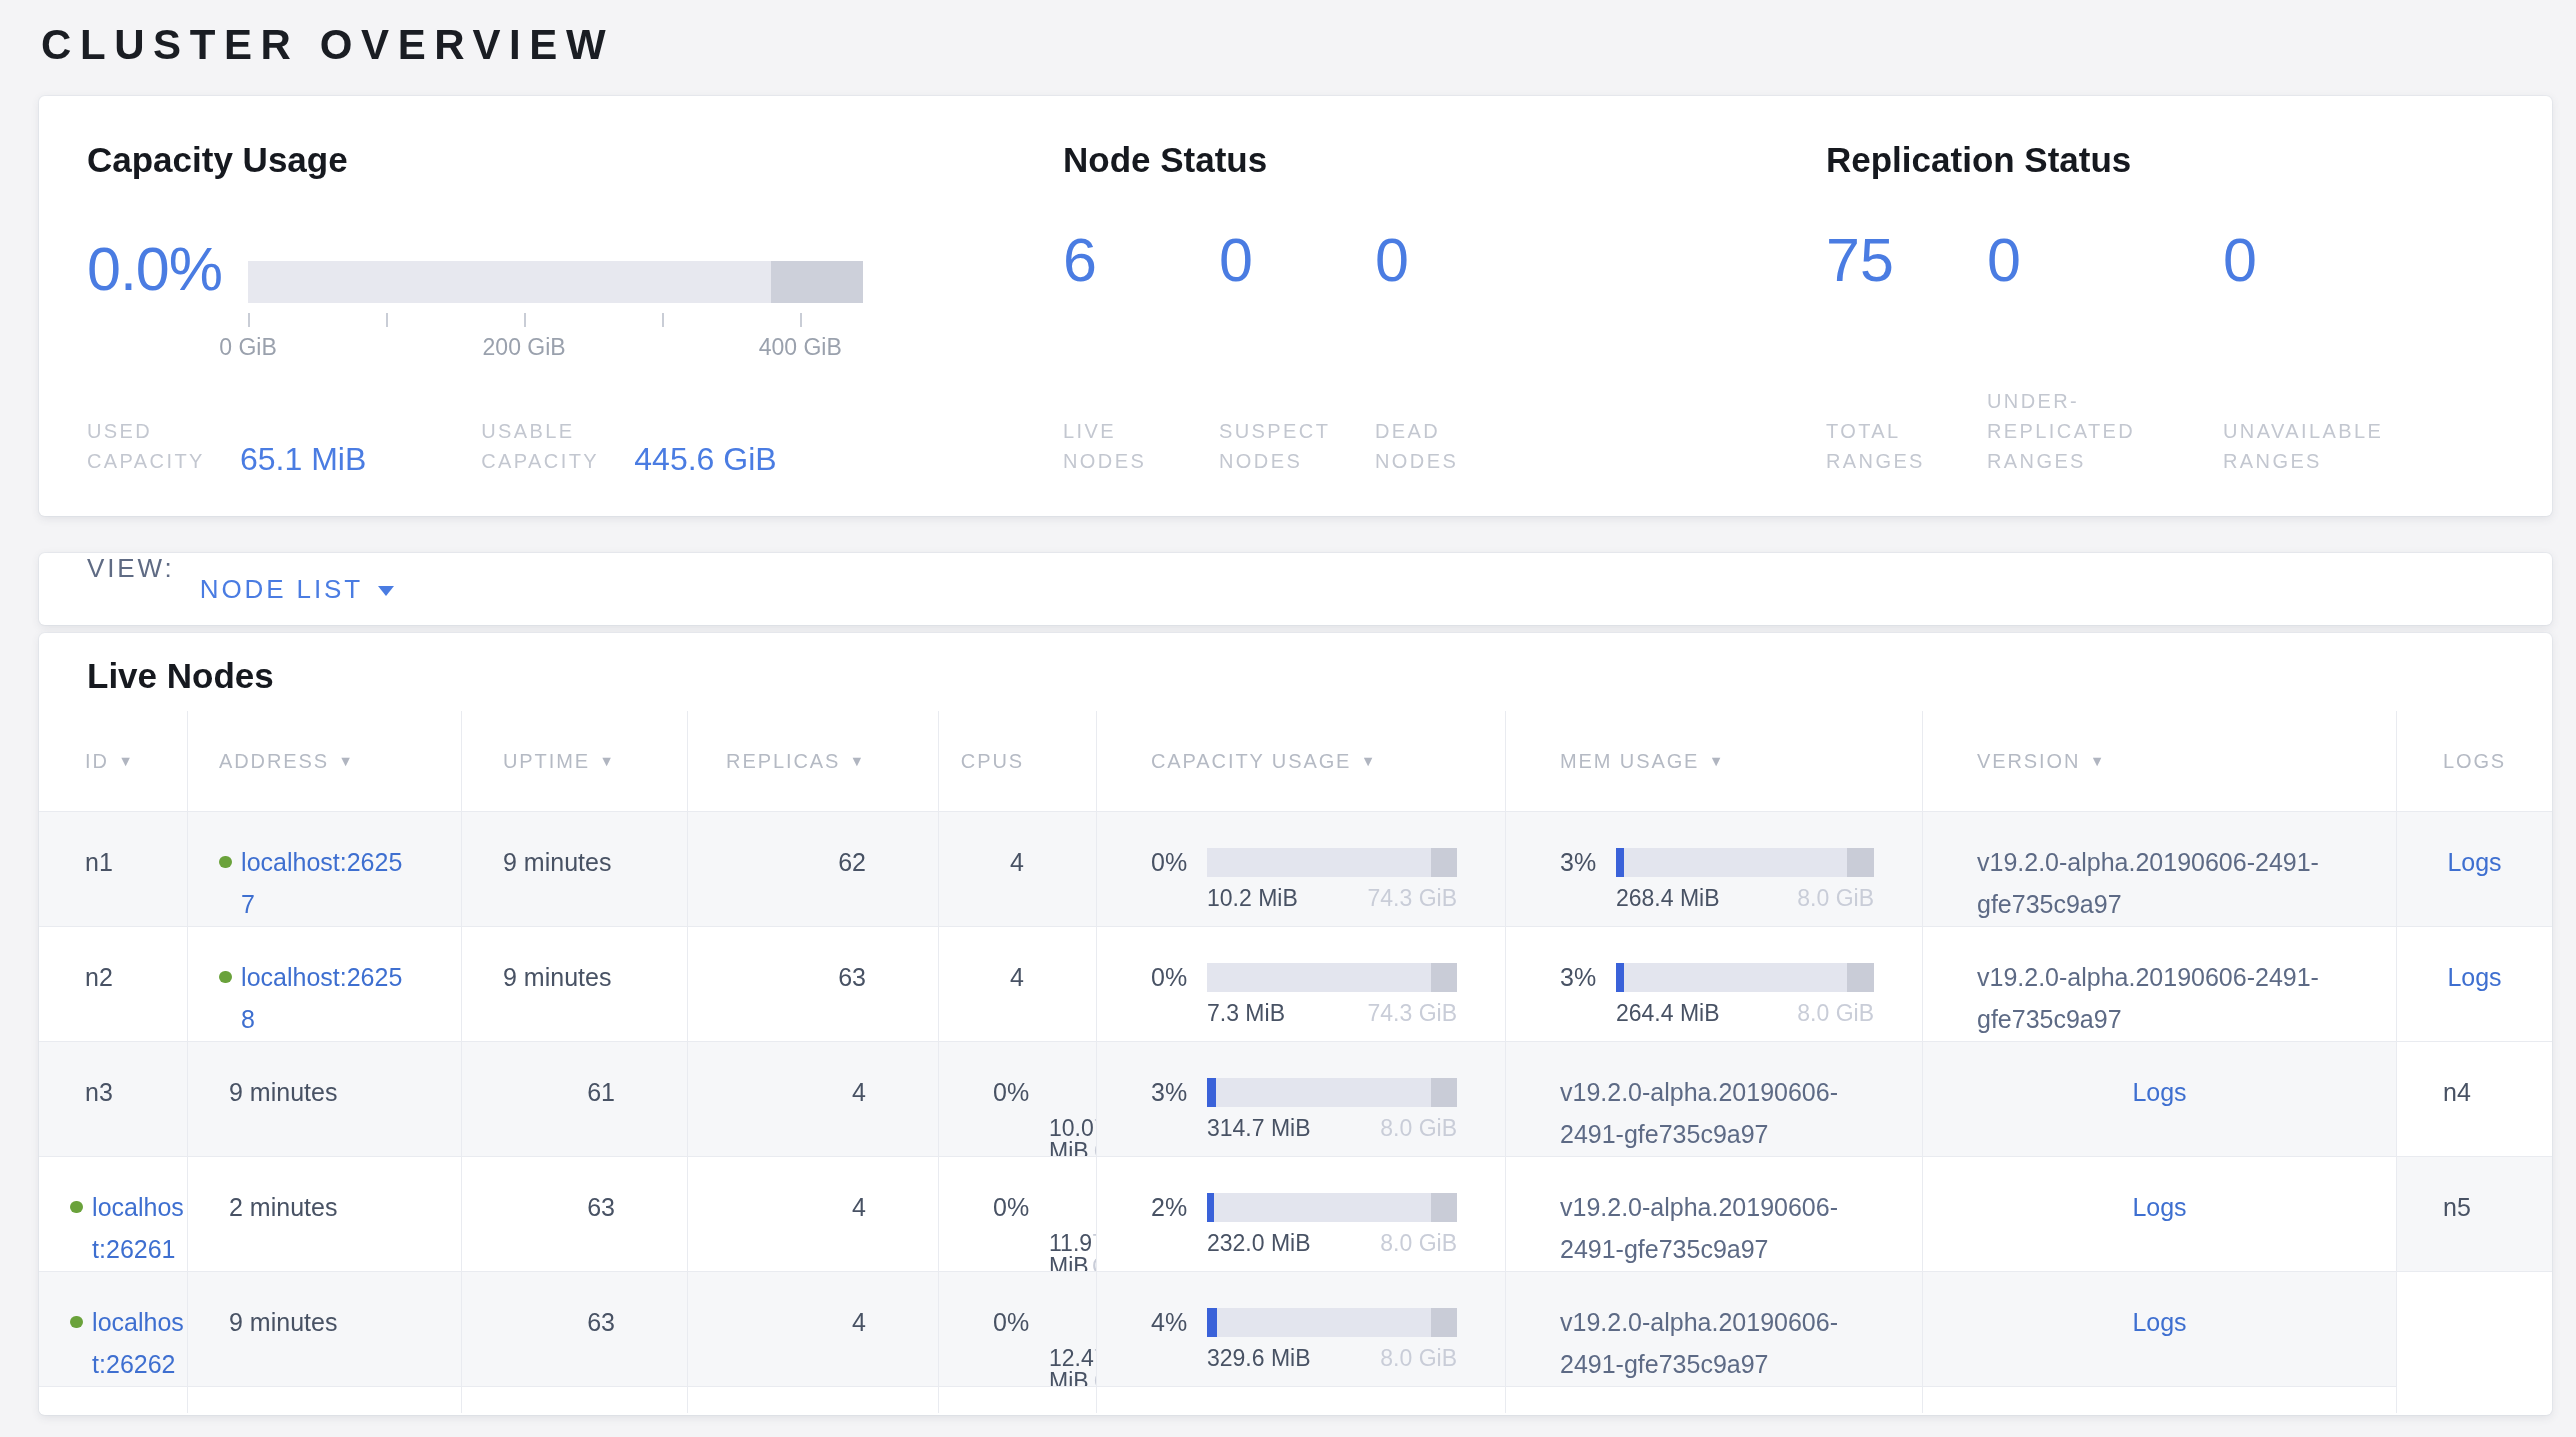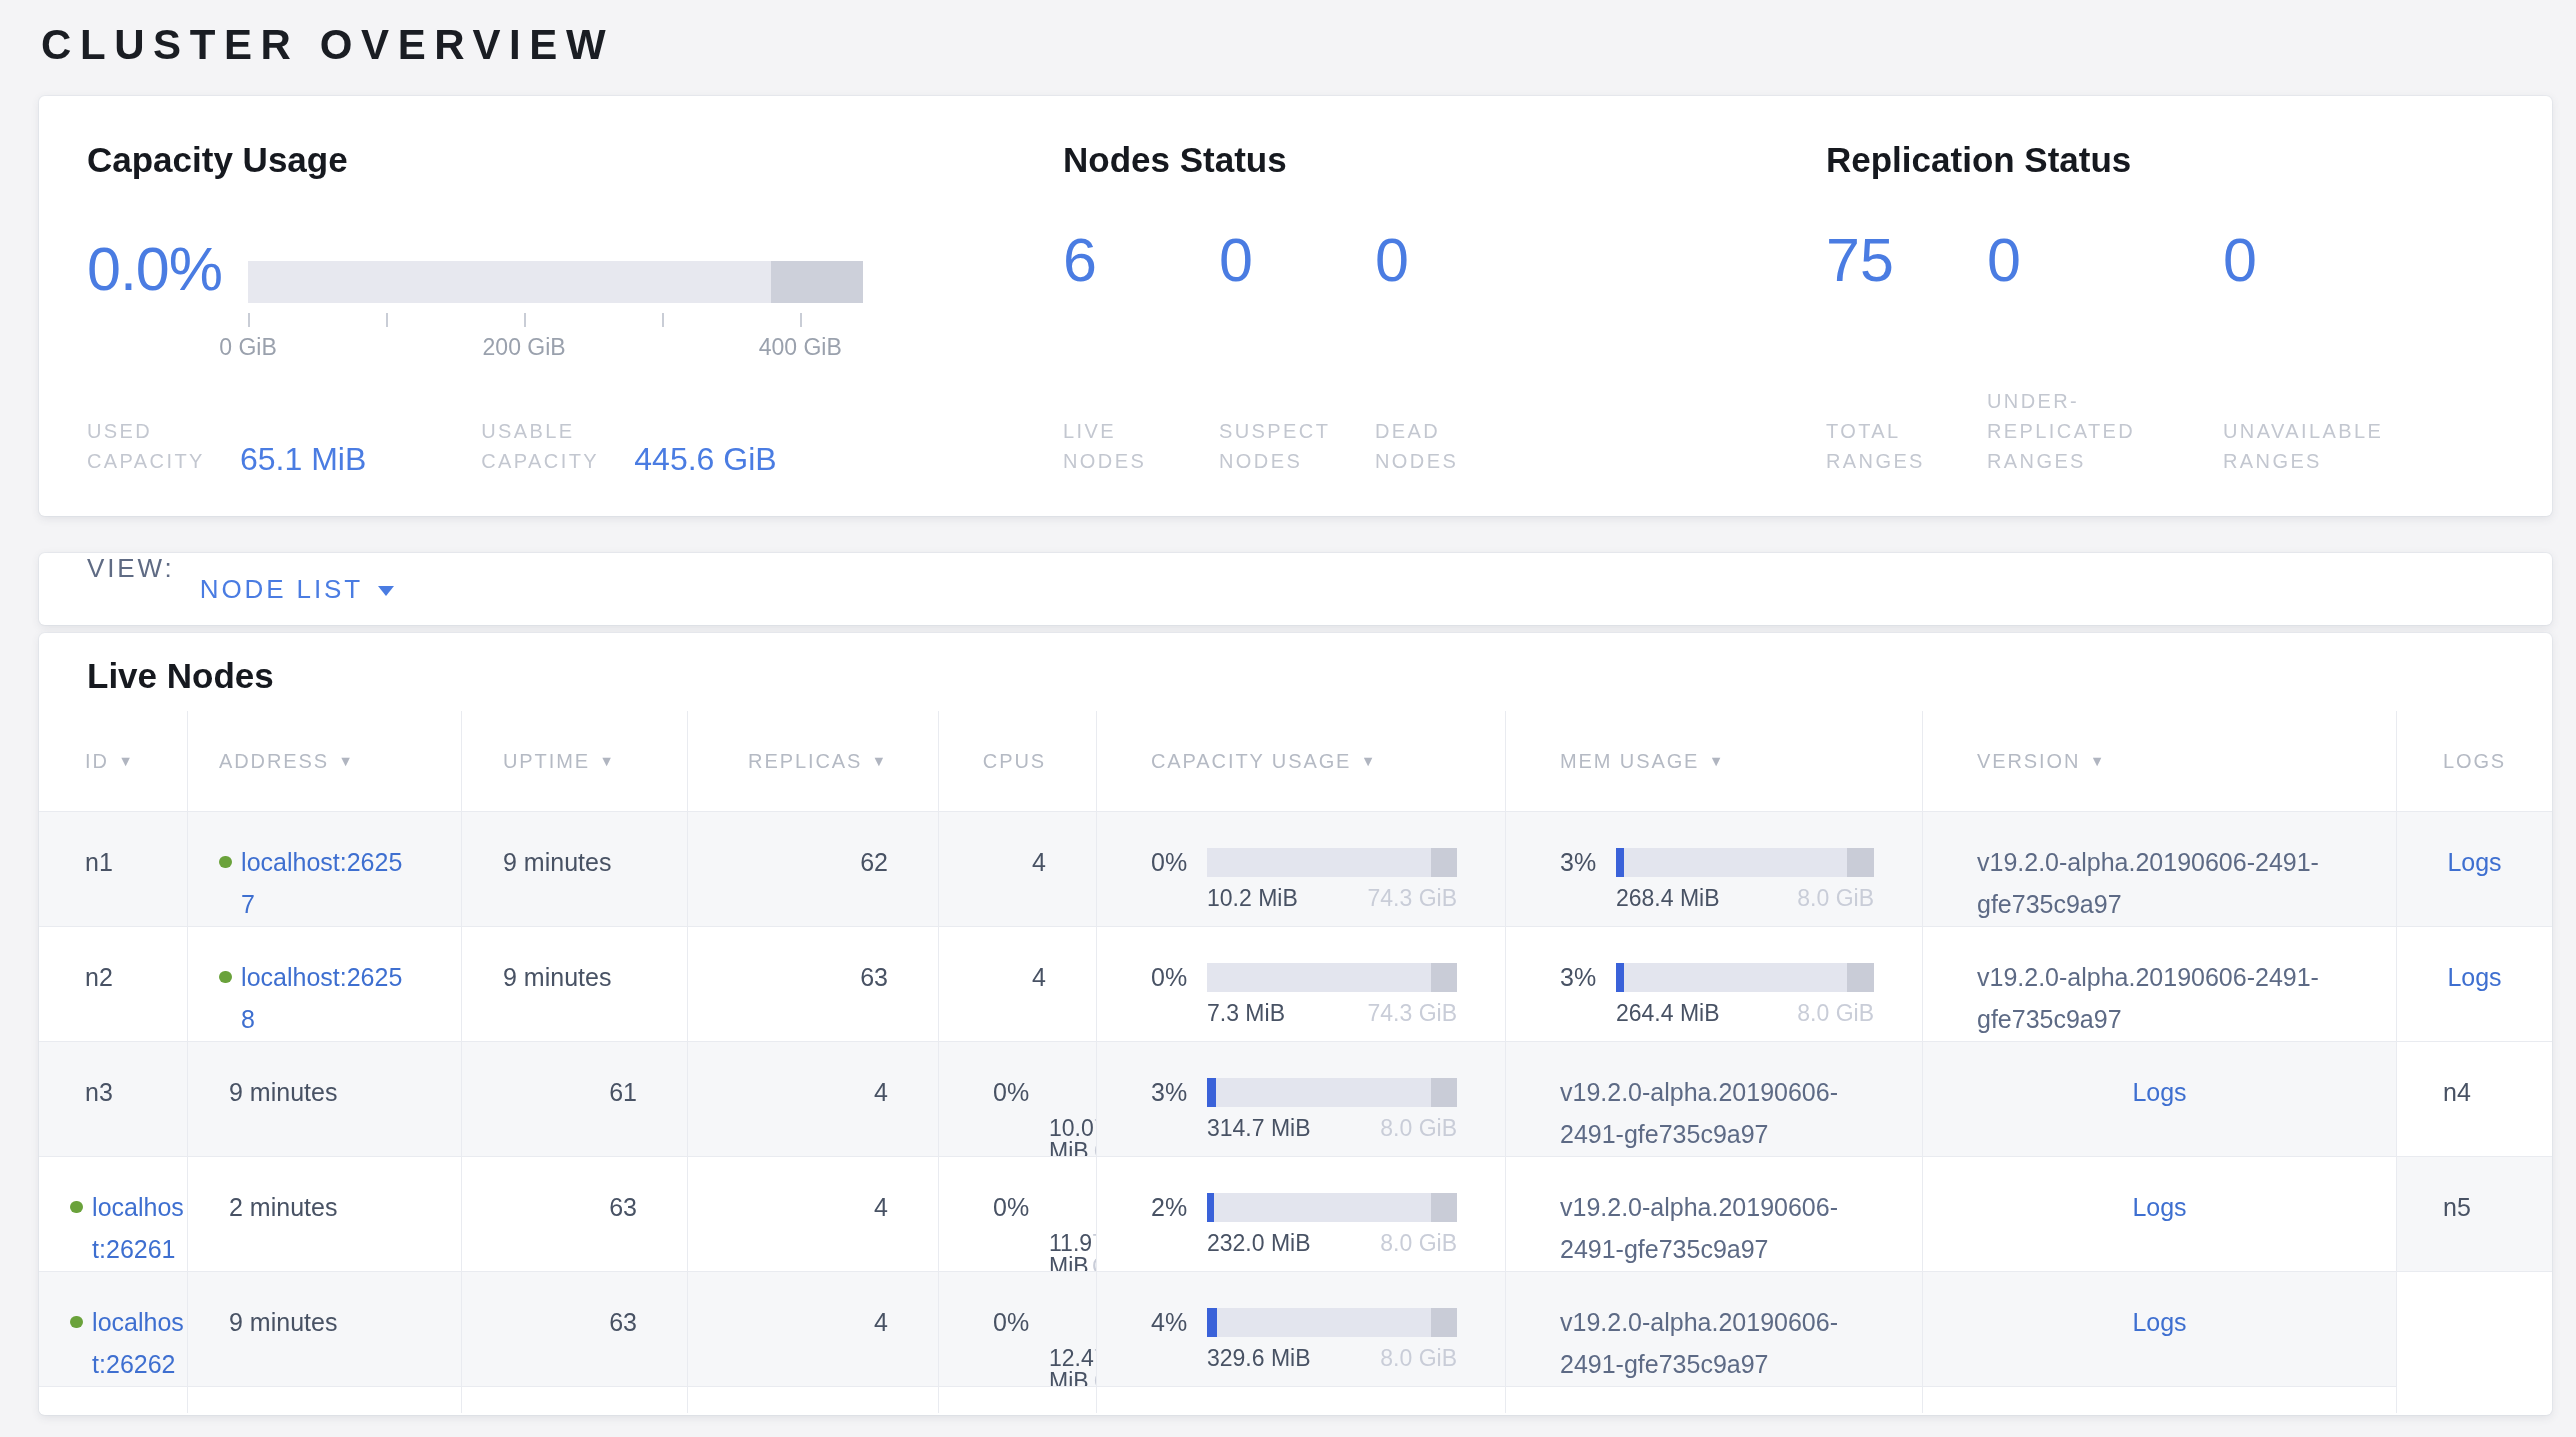--- a/index.html
+++ b/index.html
@@ -52,21 +52,21 @@
   .table-title{font-size:35px;font-weight:bold;color:#16191f;margin:23px 0 0 48px}
   .grid{margin-top:15.3px;display:grid;
     grid-template-columns:149px 274px 226px 251px 158px 409px 417px 474px 1fr}
   .cell{border-right:1px solid var(--border);font-size:25px;color:var(--dark);
     line-height:42px;padding-top:29px;overflow:hidden}
   .cell:nth-child(9n){border-right:none}
   .hcell{height:100px;display:flex;align-items:center;padding-top:0;
     font-size:20px;letter-spacing:1.9px;color:var(--hdr);white-space:nowrap}
   .arrow{font-size:14.4px;margin-left:9.6px;color:#b0b5c0}
   .c-id{padding-left:46px}.c-addr{padding-left:31px;}
-  .c-up{padding-left:41px}.c-right{text-align:right;padding-right:50px}
+  .c-up{padding-left:41px}.c-right{text-align:right;padding-right:72px}
   .h-right{justify-content:flex-end}
   .c-bar{padding-left:54px;padding-right:48px;padding-top:36px}
   .c-ver{padding-left:54px;padding-right:58px;color:var(--slate)}
   .c-logs{text-align:center}
   .h-logs{justify-content:center}
   .row-odd{background:#f6f7f9}
   .addr-wrap{display:flex;align-items:flex-start}
   .dot{width:12.5px;height:12.5px;border-radius:50%;background:var(--green);
     flex:0 0 12.5px;margin:14.4px 9.6px 0 0}
   a.link{color:var(--link);text-decoration:none;cursor:pointer}
@@ -114,21 +114,21 @@
             <div class="stat-label" style="max-width: 134px;">USED CAPACITY</div>
             <div class="stat-value">65.1 MiB</div>
           </div>
           <div class="cap-stat">
             <div class="stat-label" style="max-width: 134px;">USABLE CAPACITY</div>
             <div class="stat-value">445.6 GiB</div>
           </div>
         </div>
     </div>
     <div class="sec node-sec">
-      <h2>Nodes Status</h2>
+      <h2>Node Status</h2>
       <div class="stat-units" id="node-units">
           <div class="unit" style="width: 156px;">
             <div class="big">6</div>
             <div class="stat-label" style="max-width: 115px;">LIVE NODES</div>
           </div>
           <div class="unit" style="width: 156px;">
             <div class="big">0</div>
             <div class="stat-label" style="max-width: 125px;">SUSPECT NODES</div>
           </div>
           <div class="unit" style="width: auto;">

